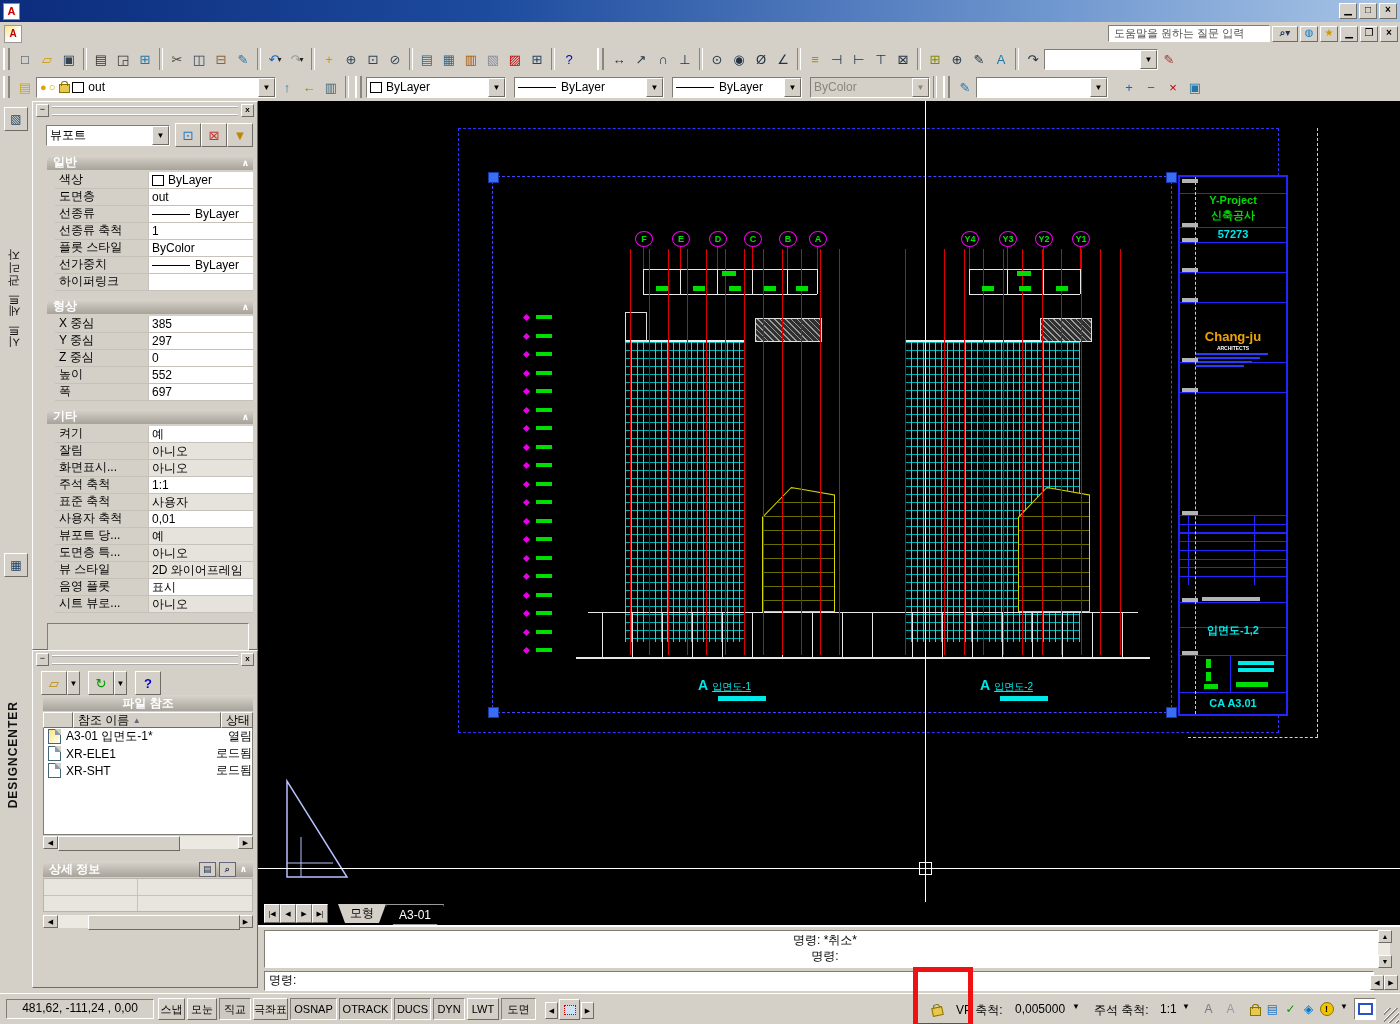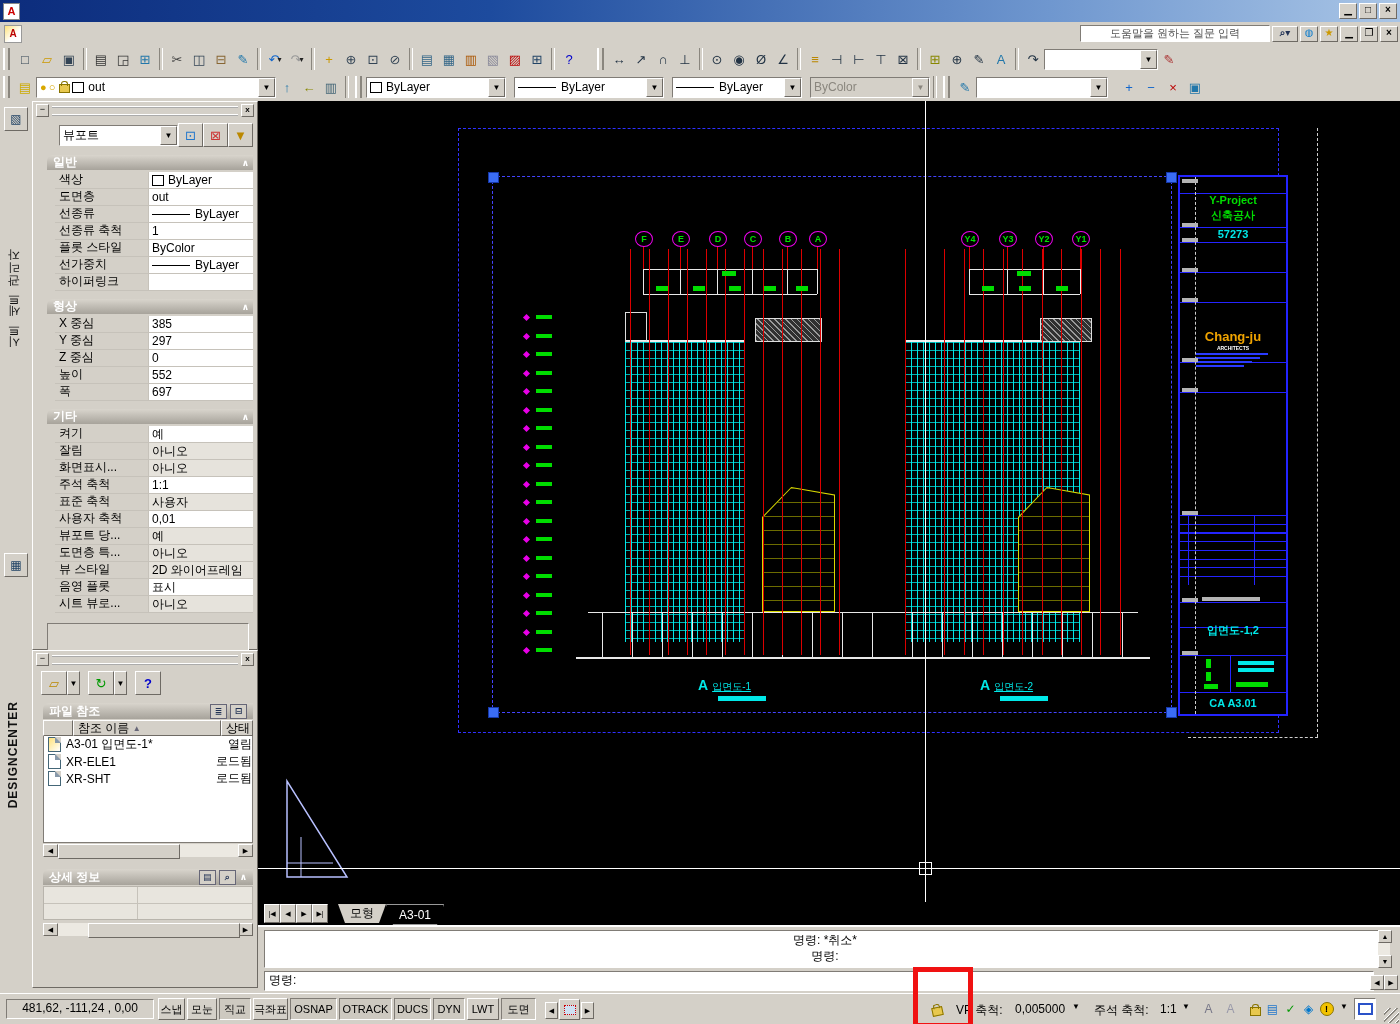--- a/index.html
+++ b/index.html
@@ -18,21 +18,21 @@
     color:#000;font-weight:bold;}
   
   #menubar{position:absolute;left:0;top:22px;width:1400px;height:23px;background:#d4d0c8;
     border-bottom:1px solid #aca899;display:flex;align-items:center;}
   .menu-item{padding:3px 9px;white-space:nowrap;}
   #dwgico{width:16px;height:16px;margin:0 6px 0 4px;background:#fff;border:1px solid #999;
     color:#b00;font-size:10px;font-weight:bold;text-align:center;line-height:15px;
     background:linear-gradient(135deg,#ffe27a 0%,#fff 60%);}
   #helpbox{margin-left:auto;display:flex;align-items:center;}
   #help-input{width:150px;height:15px;font-size:11px;color:#555;border:1px solid;
-    border-color:#807c76 #fff #fff #807c76;background:#fff;padding:0 19px;text-align:center;}
+    border-color:#807c76 #fff #fff #807c76;background:#fff;padding:0 5px;}
   
   .toolbar{position:absolute;left:0;width:1400px;height:28px;background:#d4d0c8;display:flex;align-items:center;}
   #toolbar1{top:45px;border-bottom:1px solid #c0bcb4;}
   #toolbar2{top:73px;border-bottom:1px solid #9a968e;}
   .handle{width:3px;height:22px;margin:0 4px 0 3px;border-left:2px solid #fff;border-right:2px solid #8a867e;}
   .tbtn{width:22px;height:22px;display:flex;align-items:center;justify-content:center;font-size:13px;
     background:#d4d0c8;}
   .tsep{width:2px;height:22px;margin:0 3px;border-left:1px solid #8a867e;border-right:1px solid #fff;}
   .caret{font-size:8px;margin-left:-2px;color:#222;}
   .combo{height:19px;display:flex;align-items:center;background:#fff;border:1px solid;
@@ -416,21 +416,21 @@
     <span class="vlabel" style="top:600px;font-weight:bold;">DESIGNCENTER</span>
   </div>
 
   <div id="palettes">
     <div id="props-palette" class="palette" style="top:0;height:547px;">
       <div class="pal-tbar">
         <span class="pal-min raised">−</span>
         <span class="pal-lines"></span>
         <span class="pal-x raised">x</span>
       </div>
-      <div style="display:flex;margin:6px 4px 0 14px;align-items:center;padding-left:12px;">
+      <div style="display:flex;margin:6px 4px 0 1px;align-items:center;padding-left:12px;">
         <div class="combo" style="width:122px;">
           <span class="cbody">뷰포트</span>
           <span class="cbtn">▼</span>
         </div>
         <span style="flex:1"></span>
         <span class="xbtn" style="color:#27c;">⊡</span>
         <span class="xbtn" style="color:#c33;">⊠</span>
         <span class="xbtn" style="color:#b80;">▼</span>
       </div>
       <div id="props-body">
@@ -605,21 +605,21 @@
       </div>
       <div style="display:flex;margin:5px 0 0 8px;align-items:center;">
         <span class="xbtn" style="color:#b80;">▱</span>
         <span class="xcaret">▼</span>
         <span style="width:8px;"></span>
         <span class="xbtn" style="color:#090;">↻</span>
         <span class="xcaret">▼</span>
         <span style="width:8px;"></span>
         <span class="xbtn" style="color:#00c;font-weight:bold;">?</span>
       </div>
-      <div class="xhead" style="margin-top:8px;">
+      <div class="xhead" style="margin-top:0;flex-direction:column;">
         <span>파일 참조</span>
         <span style="margin-left:auto;display:flex;">
           <span class="hb">≣</span>
           <span class="hb">⊟</span>
         </span>
       </div>
       <div class="colhdr">
         <span class="ch" style="width:20px;"></span>
         <span class="ch" style="width:138px;">
           <span>참조 이름</span>&nbsp;<span style="font-size:8px;color:#667;">▲</span>

